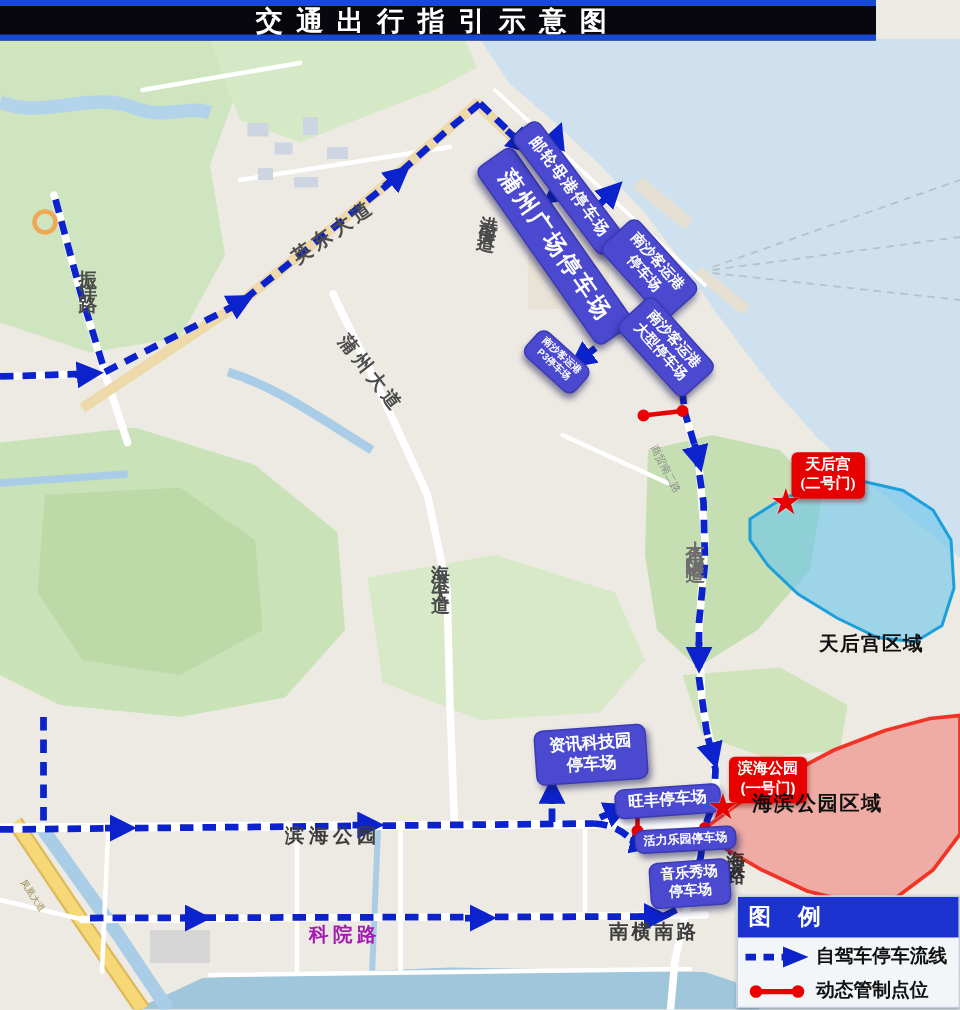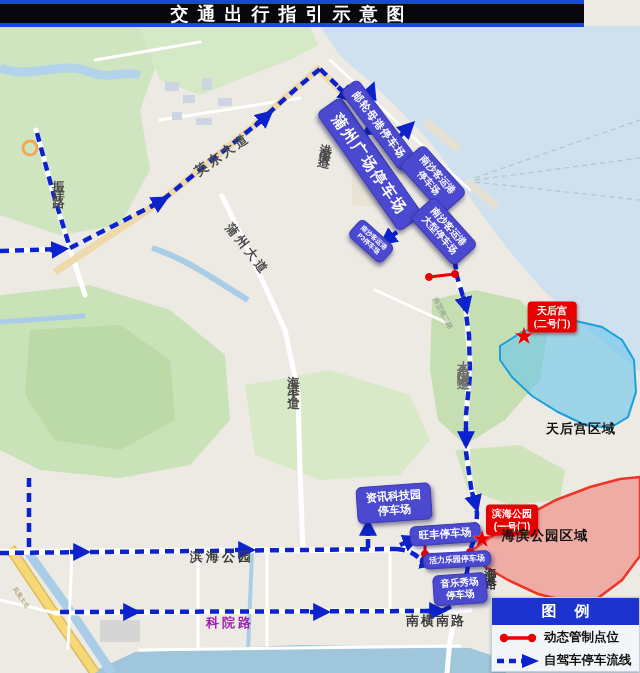--- a/index.html
+++ b/index.html
@@ -67,21 +67,21 @@
   
   .region-label{position:absolute;color:#101010;font-weight:bold;transform:translate(-50%,-50%);
       letter-spacing:1px;white-space:nowrap;}
   .rl-tianhou{left:581px;top:381px;font-size:13px;margin-top:48px;}
   .rl-haibin{left:545px;top:536px;font-size:13.5px;}
 
   
   .legend{position:absolute;left:491px;top:597px;width:147px;z-index:40;
       background:#f3f6f9;border:1px solid #c6cedd;box-shadow:0 1px 3px rgba(0,0,0,.25);}
   .legend-header{background:#1d33cf;color:#fff;font-weight:bold;font-size:15px;
-      letter-spacing:7px;text-align:center;padding:4px 0 4px 7px;}
+      letter-spacing:7px;text-align:left;padding:4px 0 4px 7px;}
   .legend-row{display:flex;align-items:center;height:21px;margin-top:2px;background:#f3f6f9;}
   .legend-icon{width:52px;display:flex;justify-content:center;flex:0 0 52px;}
   .legend-text{font-size:12.5px;font-weight:bold;color:#111;}
 </style>
 </head>
 <body>
 
 <div class="stage">
 
   <svg class="basemap" width="640" height="673" viewBox="0 0 640 673">
@@ -250,35 +250,35 @@
 
     <div class="region-label rl-tianhou">天后宫区域</div>
     <div class="region-label rl-haibin">海滨公园区域</div>
   </div>
 
   <div class="legend">
     <div class="legend-header">图 例</div>
     <div class="legend-row">
       <span class="legend-icon">
         <svg width="46" height="16" viewBox="0 0 46 16">
+          <line x1="2" y1="8" x2="27" y2="8" stroke="#0c22cc" stroke-width="4.5" stroke-dasharray="7 5"></line>
+          <polygon points="27,1 44,8 27,15" fill="#0c22cc"></polygon>
+        </svg>
+      </span>
+      <span class="legend-text">自驾车停车流线</span>
+    </div>
+    <div class="legend-row">
+      <span class="legend-icon">
+        <svg width="46" height="16" viewBox="0 0 46 16">
           <line x1="8" y1="8" x2="38" y2="8" stroke="#e90000" stroke-width="3.5"></line>
           <circle cx="9" cy="8" r="4.2" fill="#e90000"></circle>
           <circle cx="37" cy="8" r="4.2" fill="#e90000"></circle>
         </svg>
       </span>
       <span class="legend-text">动态管制点位</span>
     </div>
-    <div class="legend-row">
-      <span class="legend-icon">
-        <svg width="46" height="16" viewBox="0 0 46 16">
-          <line x1="2" y1="8" x2="27" y2="8" stroke="#0c22cc" stroke-width="4.5" stroke-dasharray="7 5"></line>
-          <polygon points="27,1 44,8 27,15" fill="#0c22cc"></polygon>
-        </svg>
-      </span>
-      <span class="legend-text">自驾车停车流线</span>
-    </div>
   </div>
 
   <div class="titlebar">
     <div class="t">交通出行指引示意图</div>
   </div>
 
 </div>
 
 </body></html>

